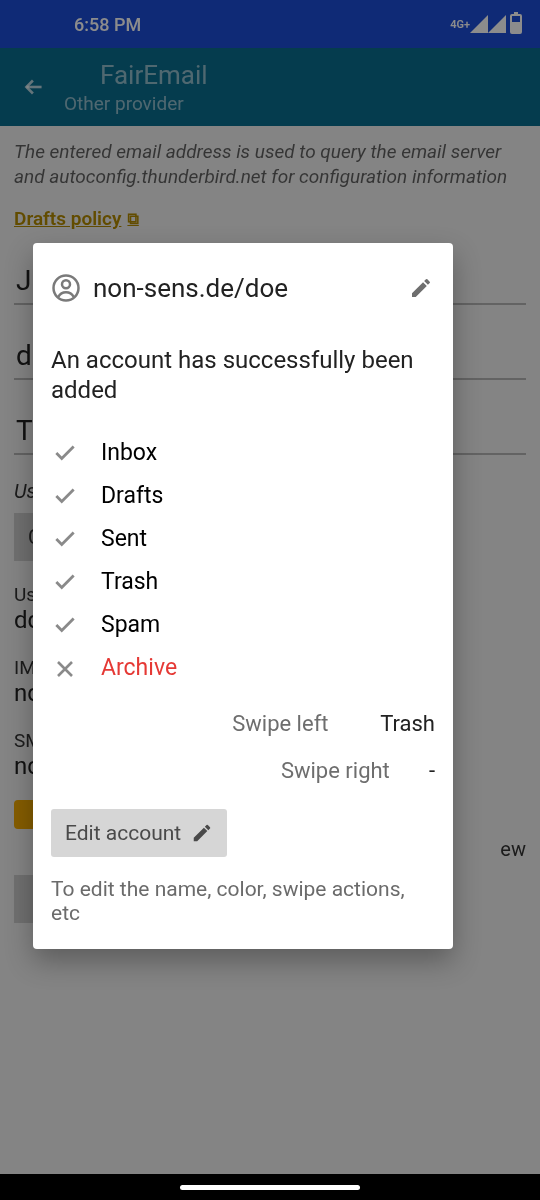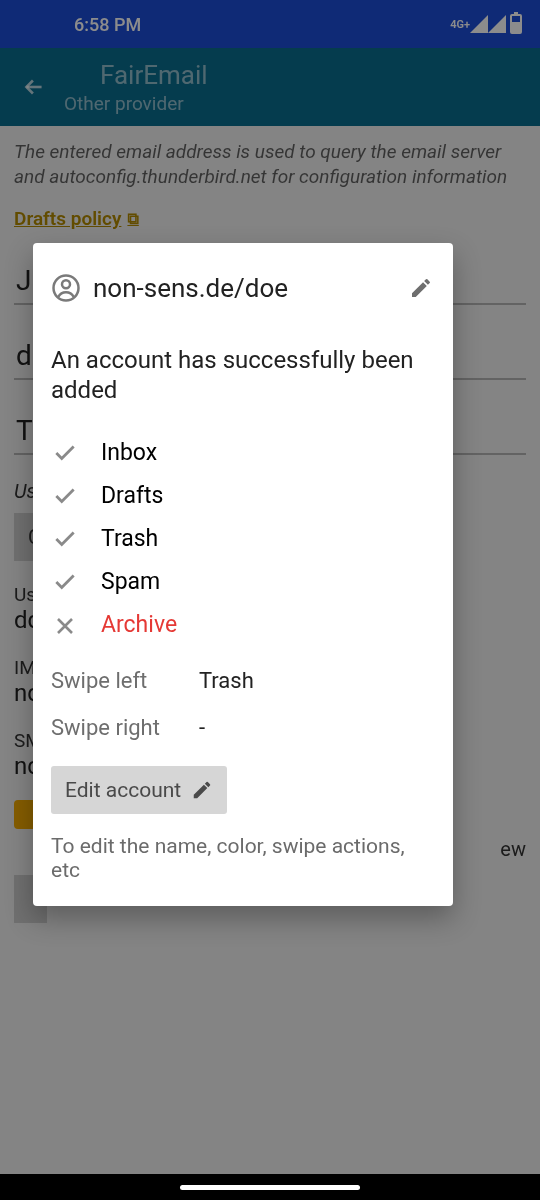--- a/index.html
+++ b/index.html
@@ -40,21 +40,21 @@
   .dlg-head { display: flex; align-items: center; gap: 12px; }
   .avatar-icon { width: 30px; height: 30px; color: #7a7a7a; display:flex; align-items:center; justify-content:center; }
   .dlg-title { font-size: 26px; color: #222; flex: 1; }
   .pencil { color: #6e6e6e; width: 28px; height: 28px; display:flex; align-items:center; justify-content:center; }
   .dlg-msg { font-size: 24px; color: #222; margin-top: 42px; line-height: 1.25; }
   .folders { margin-top: 34px; }
   .folder-row { display: flex; align-items: flex-end; gap: 22px; margin-bottom: 16px; font-size: 23px; }
   .folder-row .mark { color: #8a8a8a; width: 28px; display:flex; justify-content:center; }
   .folder-row.err .name { color: #e53935; }
   .swipe-block { margin-top: 30px; font-size: 22px; }
-  .swipe-row { display: flex; gap: 28px; margin-bottom: 22px; }
+  .swipe-row { display: flex; gap: 28px; margin-bottom: 22px; justify-content: flex-end; }
   .swipe-row .sl { color: #6e6e6e; width: 120px; }
   .swipe-row .sv { color: #222; }
   .edit-chip { display: inline-flex; align-items: center; gap: 10px; background: #d6d6d6; color: #4a4a4a; font-size: 21px; padding: 12px 14px; border-radius: 3px; margin-top: 4px; }
   .edit-note { color: #6b6b6b; font-size: 21px; margin-top: 20px; }
   .dlg-actions { display: flex; justify-content: flex-end; margin-top: 48px; }
   .ok-btn { border: 4px solid #e53935; border-radius: 14px; padding: 10px 22px; color: #f2a900; font-weight: 600; font-size: 20px; letter-spacing: 0.5px; }
   
   .nav-bar { position: absolute; bottom: 0; left: 0; right: 0; height: 26px; background: #000; display: flex; align-items: center; justify-content: center; }
   .nav-pill { width: 180px; height: 5px; background: #fff; border-radius: 3px; }
 
@@ -148,20 +148,28 @@
             </svg>
           </span>
           <span class="name">Drafts</span>
         </div>
       <div class="folder-row">
           <span class="mark">
             <svg width="26" height="26" viewBox="0 0 24 24" fill="none" stroke="currentColor" stroke-width="2.6">
               <path d="M4 12l5 5L20 6"></path>
             </svg>
           </span>
+          <span class="name">Sent</span>
+        </div>
+      <div class="folder-row">
+          <span class="mark">
+            <svg width="26" height="26" viewBox="0 0 24 24" fill="none" stroke="currentColor" stroke-width="2.6">
+              <path d="M4 12l5 5L20 6"></path>
+            </svg>
+          </span>
           <span class="name">Trash</span>
         </div>
       <div class="folder-row">
           <span class="mark">
             <svg width="26" height="26" viewBox="0 0 24 24" fill="none" stroke="currentColor" stroke-width="2.6">
               <path d="M4 12l5 5L20 6"></path>
             </svg>
           </span>
           <span class="name">Spam</span>
         </div>

